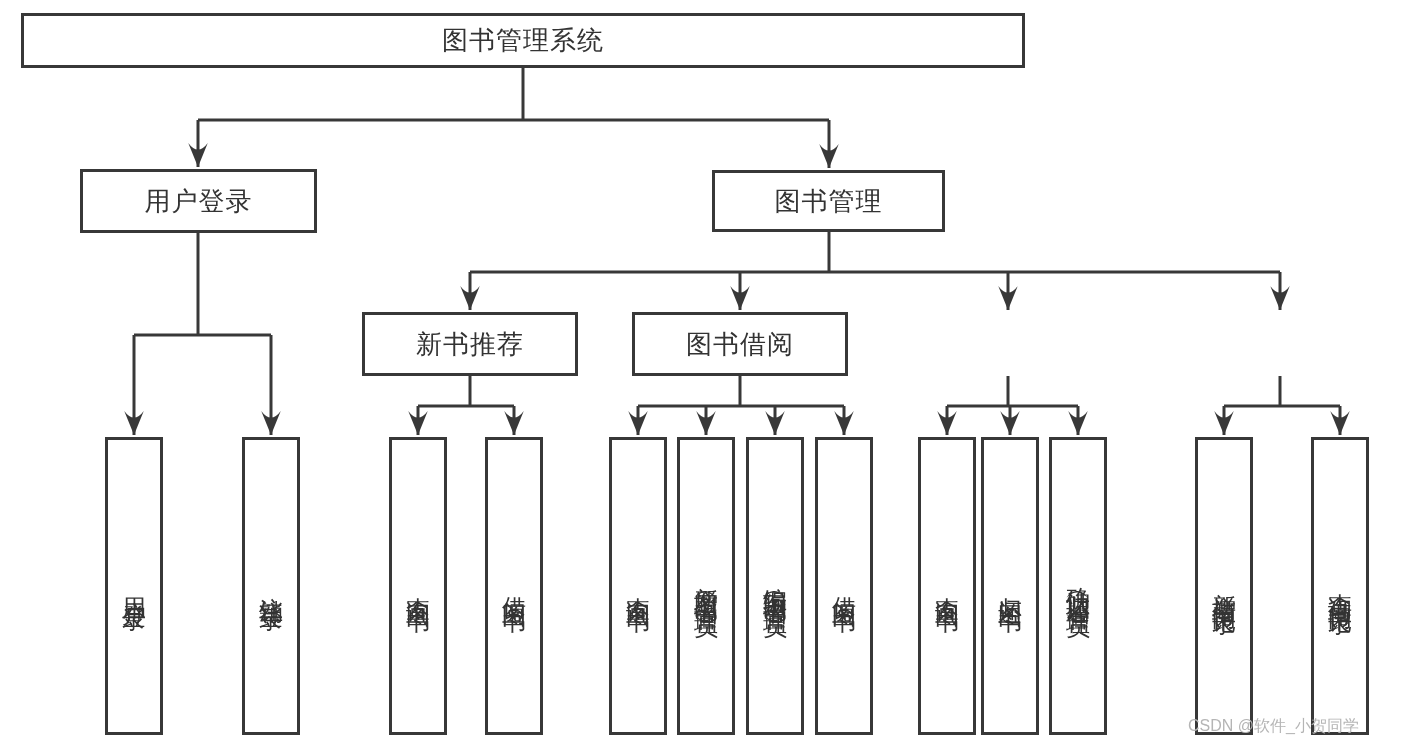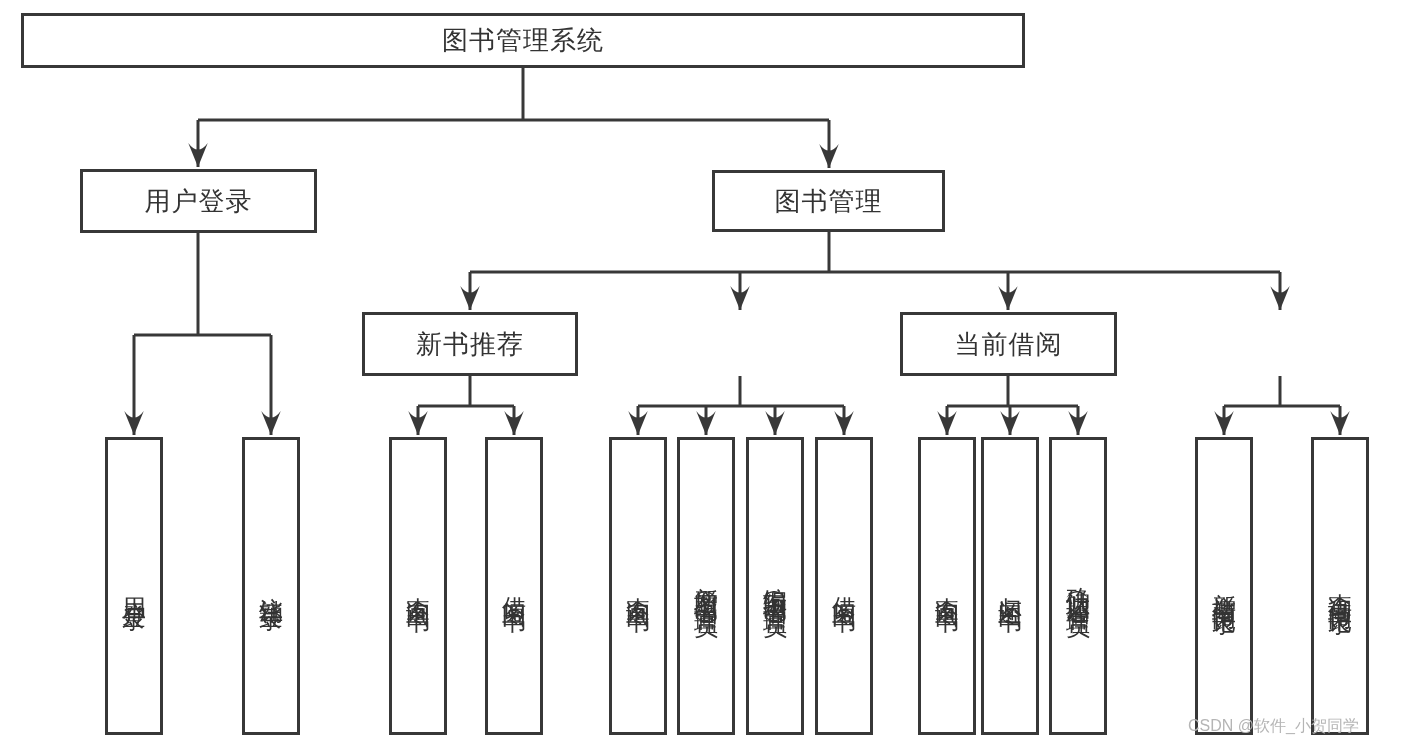--- a/index.html
+++ b/index.html
@@ -94,21 +94,21 @@
       <path d="M1340 406 V435" marker-end="url(#arrow)"></path>
     </g>
   </svg>
 
   <div class="node hnode" style="left:21px;top:13px;width:1004px;height:55px">图书管理系统</div>
 
   <div class="node hnode" style="left:80px;top:169px;width:237px;height:64px">用户登录</div>
   <div class="node hnode" style="left:712px;top:170px;width:233px;height:62px">图书管理</div>
 
   <div class="node hnode" style="left:362px;top:312px;width:216px;height:64px">新书推荐</div>
-  <div class="node hnode" style="left:900px;top:312px;width:217px;height:64px">当前借阅</div>
+  <div class="node hnode" style="left:632px;top:312px;width:216px;height:64px">图书借阅</div>
 
   <div class="node leaf" style="left:105px">用户登录</div>
   <div class="node leaf" style="left:242px">注销登录</div>
 
   <div class="node leaf" style="left:389px">查询图书</div>
   <div class="node leaf" style="left:485px">借阅图书</div>
 
   <div class="node leaf" style="left:609px">查询图书</div>
   <div class="node leaf" style="left:677px">新增图书（管理员）</div>
   <div class="node leaf" style="left:746px">编辑图书（管理员）</div>

